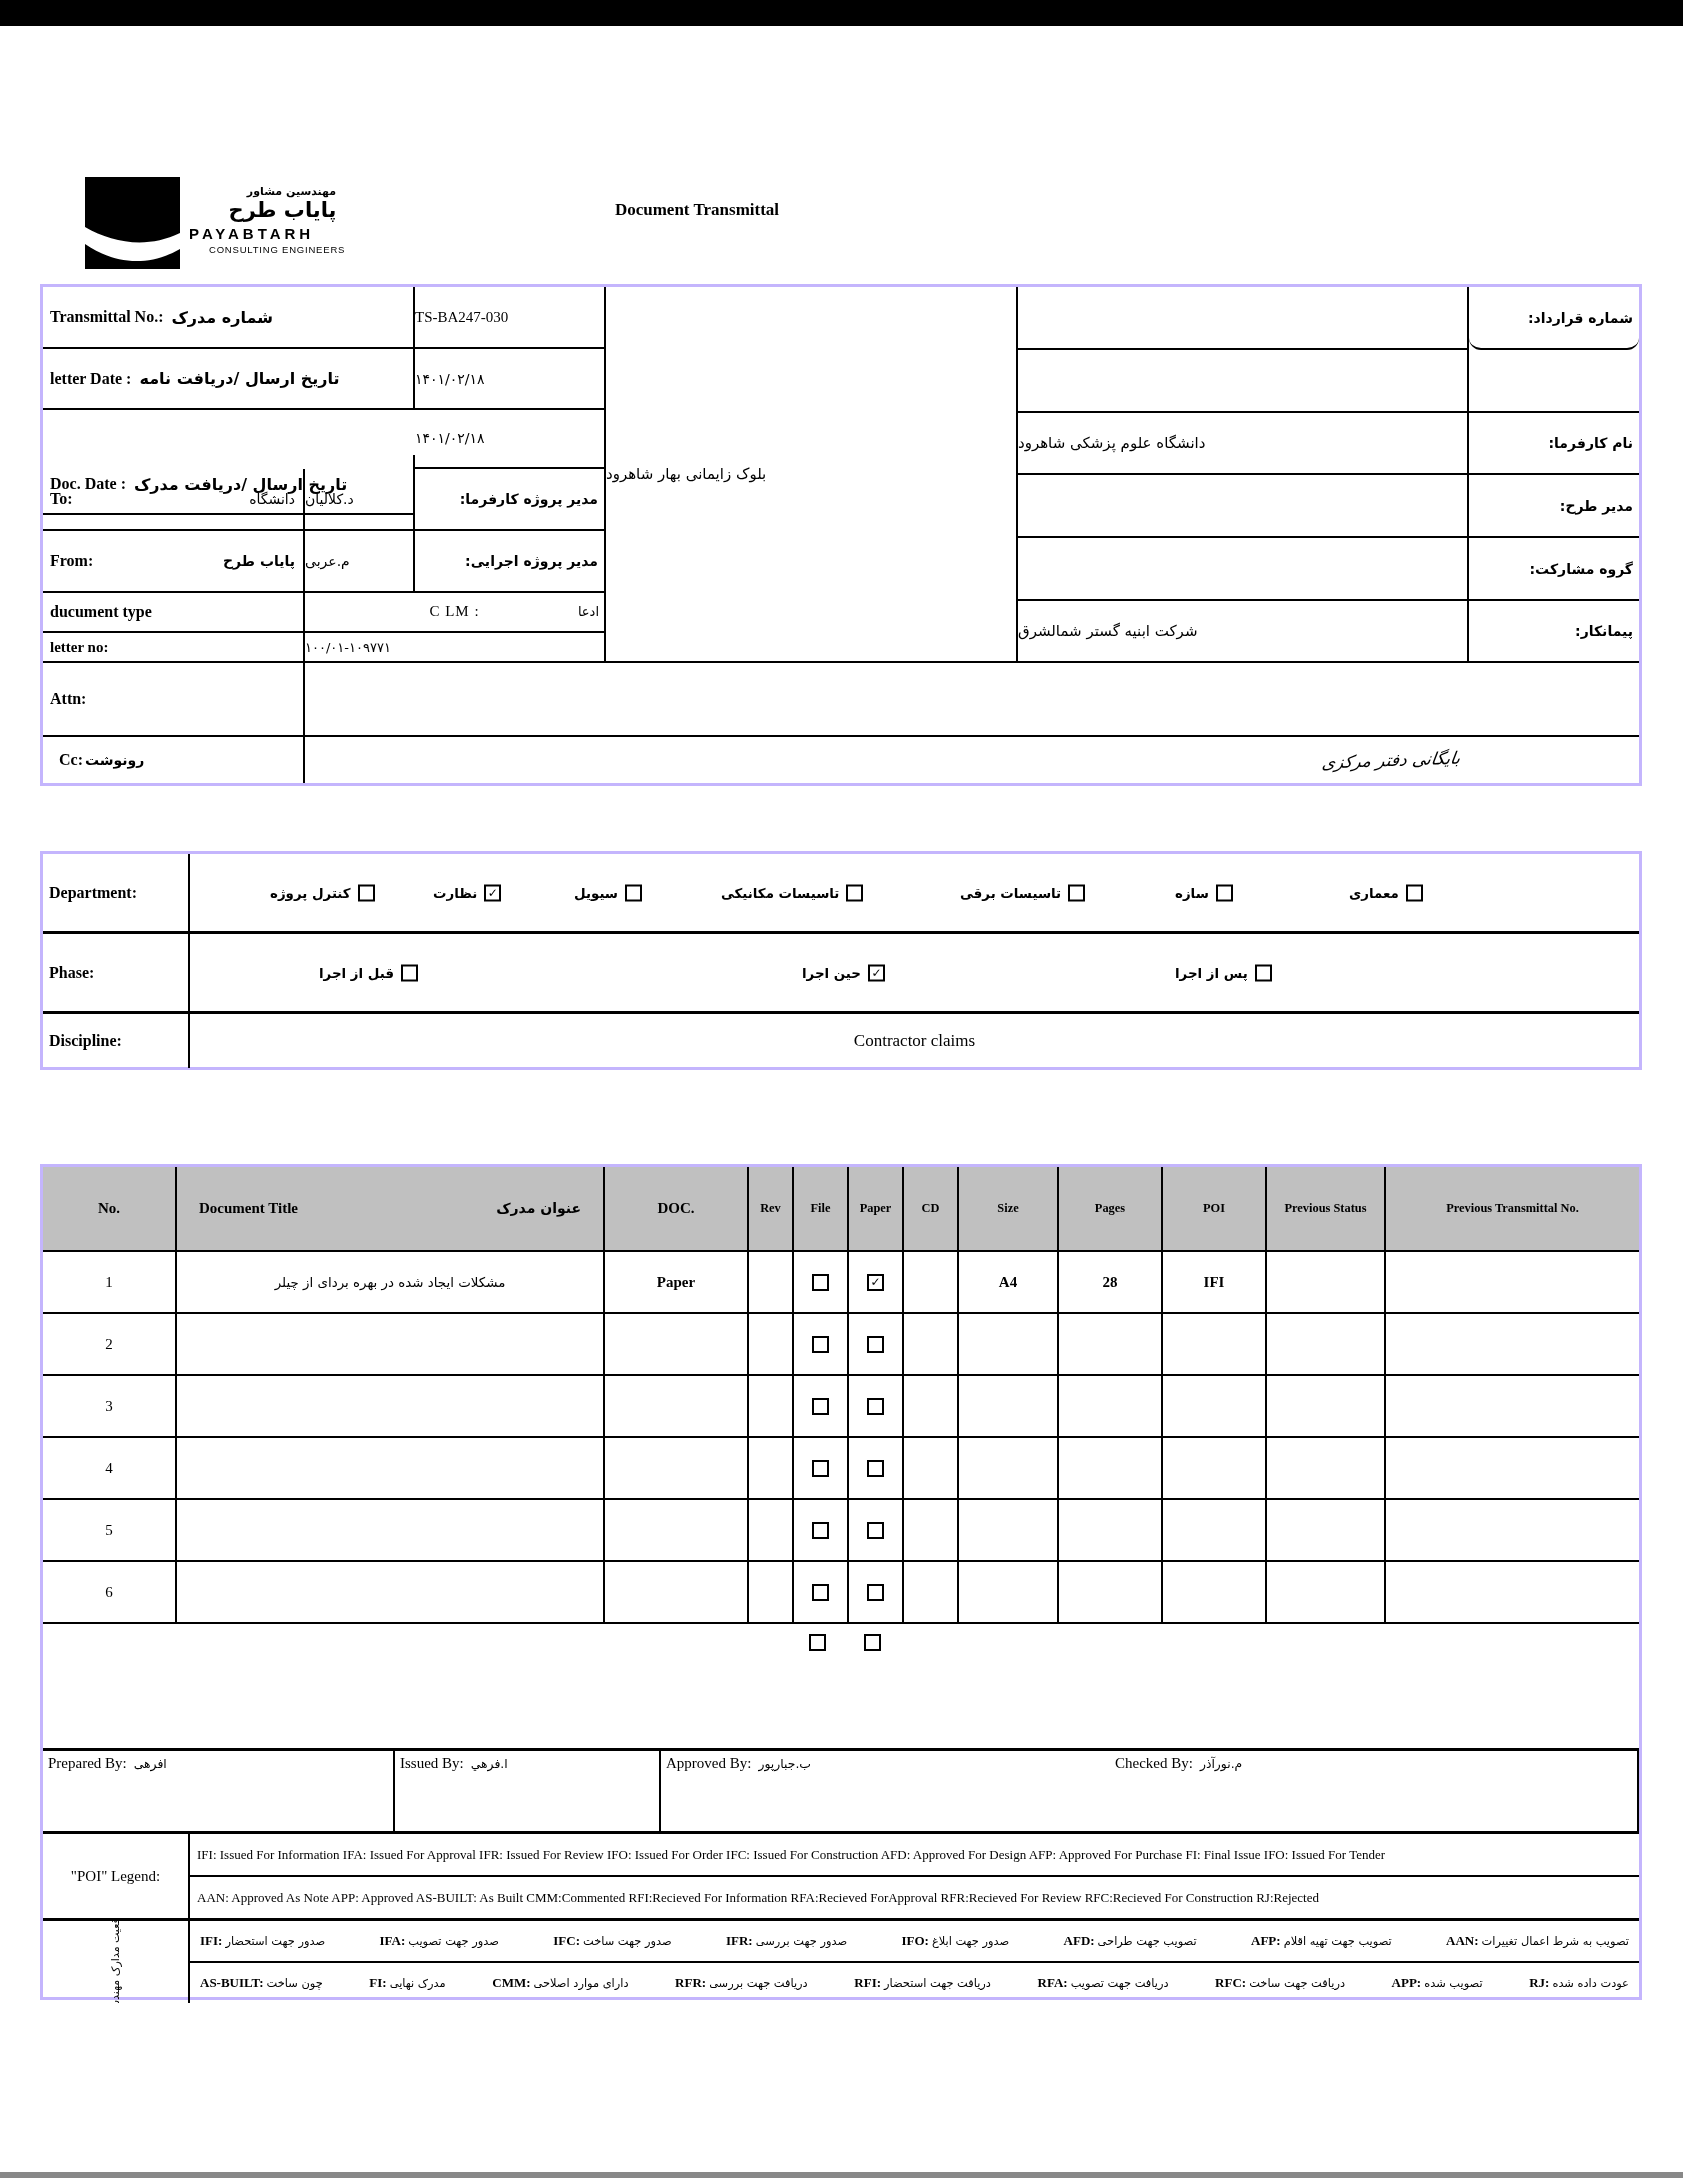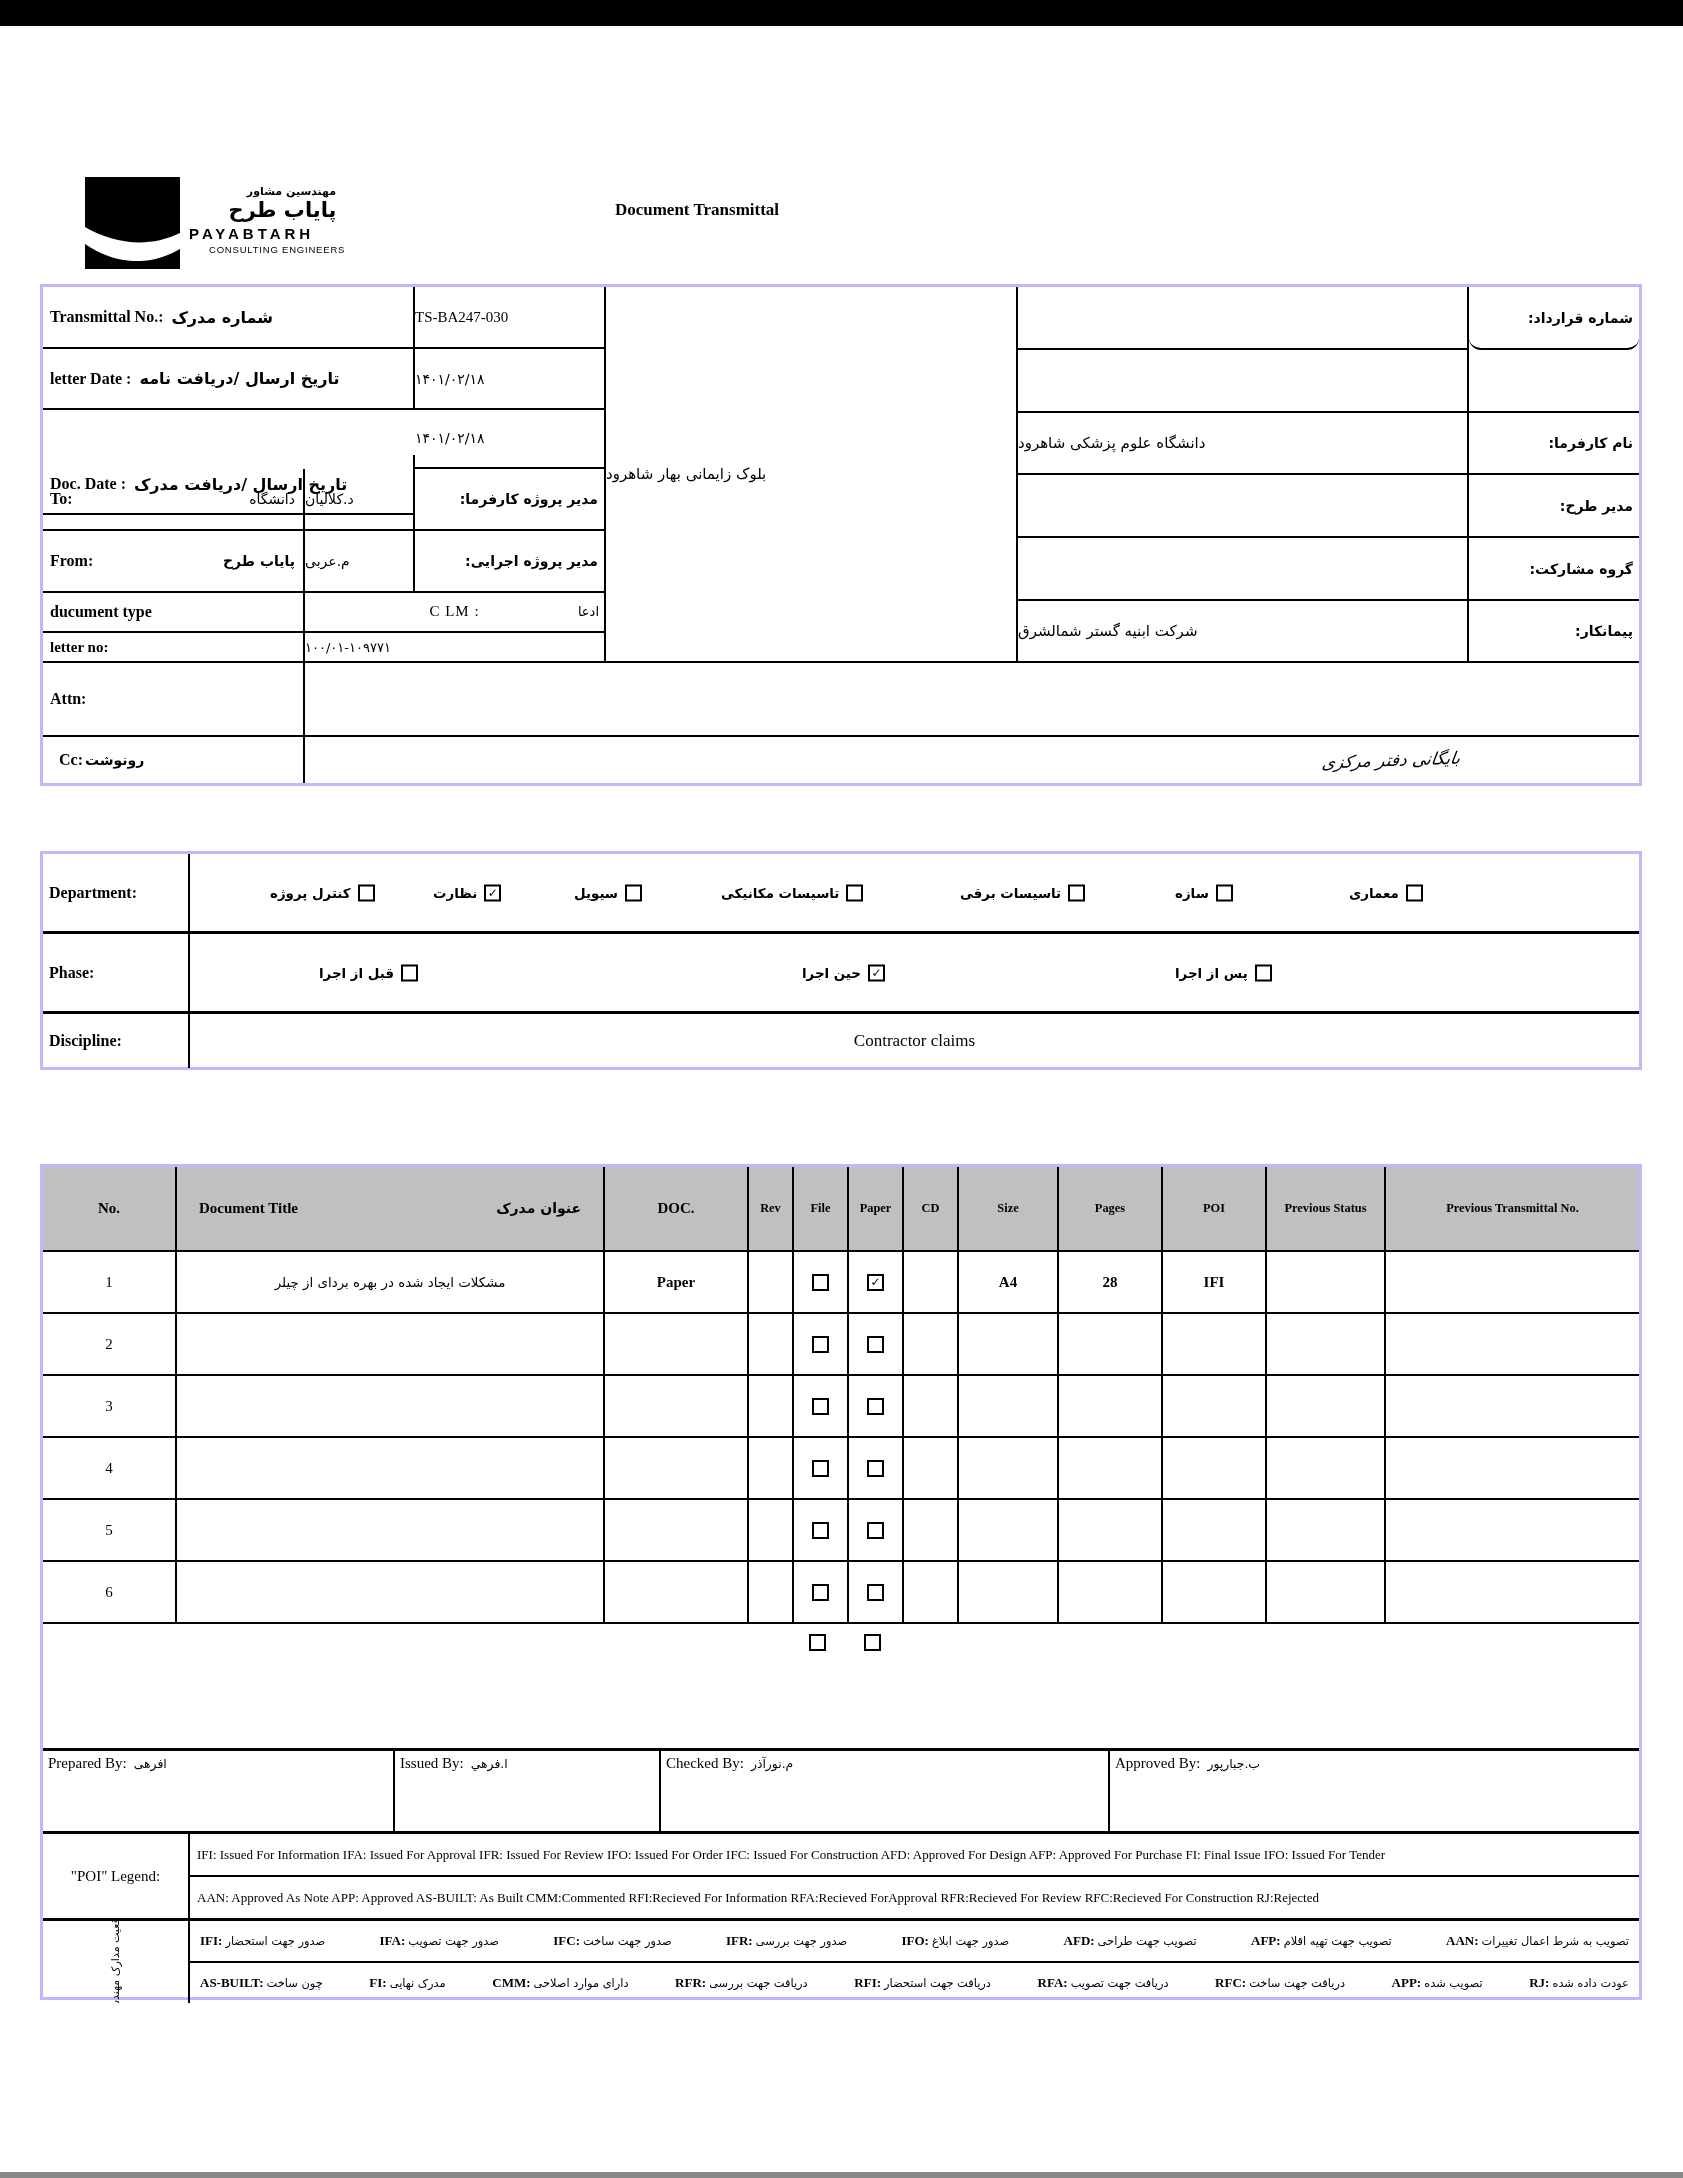--- a/index.html
+++ b/index.html
@@ -408,28 +408,28 @@
 
     <div class="sig-row">
       <div class="sig">
         <span class="sig-label">Prepared By:</span>
         <span class="sig-name" dir="rtl">افرهی</span>
       </div>
       <div class="sig">
         <span class="sig-label">Issued By:</span>
         <span class="sig-name" dir="rtl">ا.فرهي</span>
       </div>
+      <div class="sig last">
+        <span class="sig-label">Approved By:</span>
+        <span class="sig-name" dir="rtl">ب.جبارپور</span>
+      </div>
       <div class="sig">
         <span class="sig-label">Checked By:</span>
         <span class="sig-name" dir="rtl">م.نورآذر</span>
       </div>
-      <div class="sig last">
-        <span class="sig-label">Approved By:</span>
-        <span class="sig-name" dir="rtl">ب.جبارپور</span>
-      </div>
     </div>
 
     <div class="poi">
       <div class="poi-label">
         <span>"POI" Legend:</span>
       </div>
       <div class="poi-lines">
         <div class="poi-line first">IFI: Issued For Information  IFA: Issued For Approval  IFR: Issued For Review   IFO: Issued For Order  IFC: Issued For Construction AFD: Approved For Design AFP: Approved For Purchase  FI: Final Issue  IFO: Issued For Tender</div>
         <div class="poi-line">AAN: Approved As Note  APP: Approved  AS-BUILT: As Built CMM:Commented  RFI:Recieved For Information   RFA:Recieved ForApproval   RFR:Recieved For Review  RFC:Recieved For Construction  RJ:Rejected</div>
       </div>

